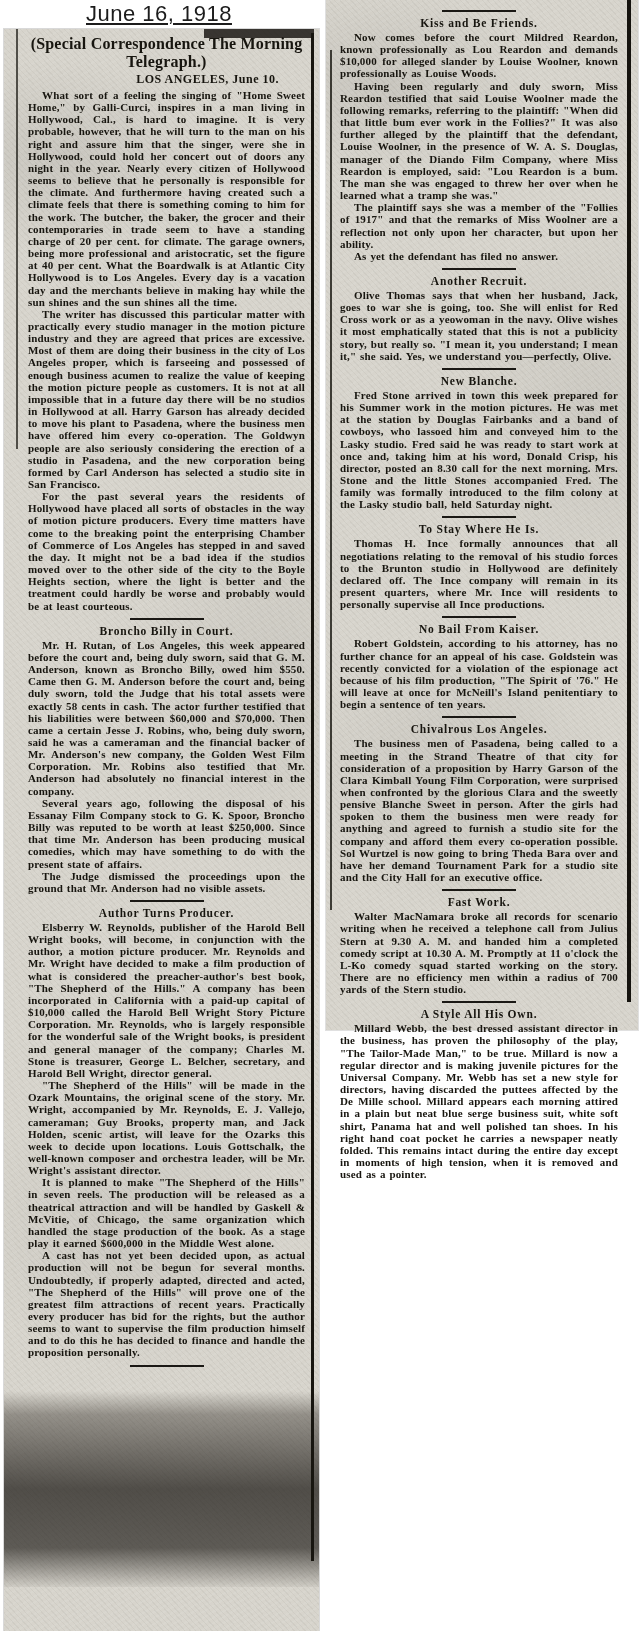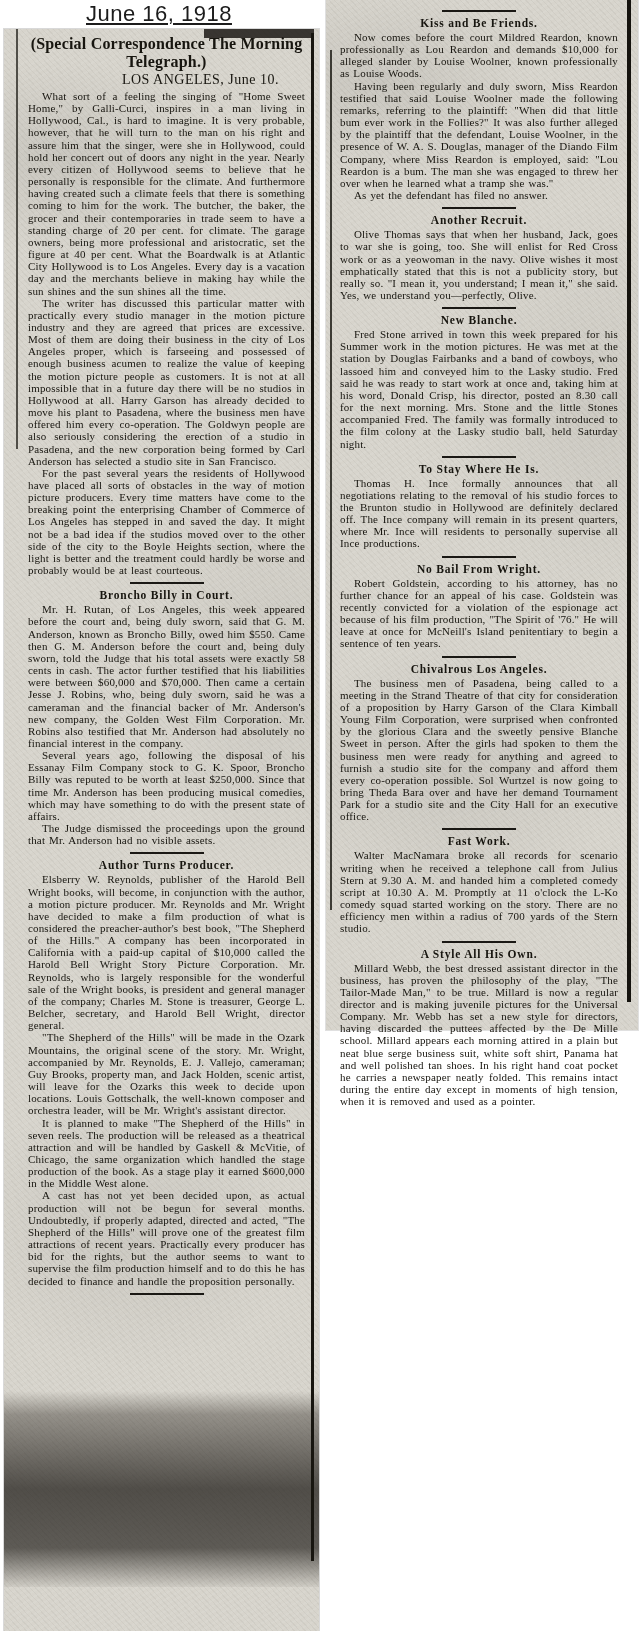--- a/index.html
+++ b/index.html
@@ -52,25 +52,25 @@
   #right-clipping::before { 
     content:""; position:absolute; left:4px; top:50px; bottom:120px;
     width:2px; background:rgba(23,21,15,0.8);
   }
   .byline {
     margin:0; text-align:center; font-weight:700;
     font-size:16px; letter-spacing:0.2px;
   }
   .dateline {
     margin:1px 0 2px; text-align:right; padding-right:26px;
-    font-weight:400; font-size:14px; letter-spacing:0.5px;
+    font-weight:700; font-size:12px; letter-spacing:0.5px;
   }
   .article-paragraph {
     margin:0; font-size:11px; line-height:12.15px;
-    font-weight:400; text-align:justify; text-indent:14px;
+    font-weight:700; text-align:justify; text-indent:14px;
     letter-spacing:0.15px; word-spacing:1px;
   }
   .article-heading {
     margin:1px 0 2px; font-size:11.5px; text-align:center;
     font-weight:700; letter-spacing:0.8px;
   }
   .divider {
     width:74px; height:2px; background:#1a1814;
     margin:6px auto 5px;
   }
@@ -117,32 +117,33 @@
   <div id="ink-smudge"></div>
   <div id="corner-smudge"></div>
 </div>
 
 <div id="right-clipping" class="clipping">
   <div id="right-sections">
       <div class="divider"></div>
       <h3 class="article-heading">Kiss and Be Friends.</h3>
       <p class="article-paragraph">Now comes before the court Mildred Reardon, known professionally as Lou Reardon and demands $10,000 for alleged slander by Louise Woolner, known professionally as Louise Woods.</p>
       <p class="article-paragraph">Having been regularly and duly sworn, Miss Reardon testified that said Louise Woolner made the following remarks, referring to the plaintiff: "When did that little bum ever work in the Follies?" It was also further alleged by the plaintiff that the defendant, Louise Woolner, in the presence of W. A. S. Douglas, manager of the Diando Film Company, where Miss Reardon is employed, said: "Lou Reardon is a bum. The man she was engaged to threw her over when he learned what a tramp she was."</p>
+      <p class="article-paragraph">The plaintiff says she was a member of the "Follies of 1917" and that the remarks of Miss Woolner are a reflection not only upon her character, but upon her ability.</p>
       <p class="article-paragraph">As yet the defendant has filed no answer.</p>
       <div class="divider"></div>
       <h3 class="article-heading">Another Recruit.</h3>
       <p class="article-paragraph">Olive Thomas says that when her husband, Jack, goes to war she is going, too. She will enlist for Red Cross work or as a yeowoman in the navy. Olive wishes it most emphatically stated that this is not a publicity story, but really so. "I mean it, you understand; I mean it," she said. Yes, we understand you—perfectly, Olive.</p>
       <div class="divider"></div>
       <h3 class="article-heading">New Blanche.</h3>
       <p class="article-paragraph">Fred Stone arrived in town this week prepared for his Summer work in the motion pictures. He was met at the station by Douglas Fairbanks and a band of cowboys, who lassoed him and conveyed him to the Lasky studio. Fred said he was ready to start work at once and, taking him at his word, Donald Crisp, his director, posted an 8.30 call for the next morning. Mrs. Stone and the little Stones accompanied Fred. The family was formally introduced to the film colony at the Lasky studio ball, held Saturday night.</p>
       <div class="divider"></div>
       <h3 class="article-heading">To Stay Where He Is.</h3>
       <p class="article-paragraph">Thomas H. Ince formally announces that all negotiations relating to the removal of his studio forces to the Brunton studio in Hollywood are definitely declared off. The Ince company will remain in its present quarters, where Mr. Ince will residents to personally supervise all Ince productions.</p>
       <div class="divider"></div>
-      <h3 class="article-heading">No Bail From Wright.</h3>
+      <h3 class="article-heading">No Bail From Kaiser.</h3>
       <p class="article-paragraph">Robert Goldstein, according to his attorney, has no further chance for an appeal of his case. Goldstein was recently convicted for a violation of the espionage act because of his film production, "The Spirit of '76." He will leave at once for McNeill's Island penitentiary to begin a sentence of ten years.</p>
       <div class="divider"></div>
       <h3 class="article-heading">Chivalrous Los Angeles.</h3>
       <p class="article-paragraph">The business men of Pasadena, being called to a meeting in the Strand Theatre of that city for consideration of a proposition by Harry Garson of the Clara Kimball Young Film Corporation, were surprised when confronted by the glorious Clara and the sweetly pensive Blanche Sweet in person. After the girls had spoken to them the business men were ready for anything and agreed to furnish a studio site for the company and afford them every co-operation possible. Sol Wurtzel is now going to bring Theda Bara over and have her demand Tournament Park for a studio site and the City Hall for an executive office.</p>
       <div class="divider"></div>
       <h3 class="article-heading">Fast Work.</h3>
       <p class="article-paragraph">Walter MacNamara broke all records for scenario writing when he received a telephone call from Julius Stern at 9.30 A. M. and handed him a completed comedy script at 10.30 A. M. Promptly at 11 o'clock the L-Ko comedy squad started working on the story. There are no efficiency men within a radius of 700 yards of the Stern studio.</p>
       <div class="divider"></div>
       <h3 class="article-heading">A Style All His Own.</h3>
       <p class="article-paragraph">Millard Webb, the best dressed assistant director in the business, has proven the philosophy of the play, "The Tailor-Made Man," to be true. Millard is now a regular director and is making juvenile pictures for the Universal Company. Mr. Webb has set a new style for directors, having discarded the puttees affected by the De Mille school. Millard appears each morning attired in a plain but neat blue serge business suit, white soft shirt, Panama hat and well polished tan shoes. In his right hand coat pocket he carries a newspaper neatly folded. This remains intact during the entire day except in moments of high tension, when it is removed and used as a pointer.</p>

